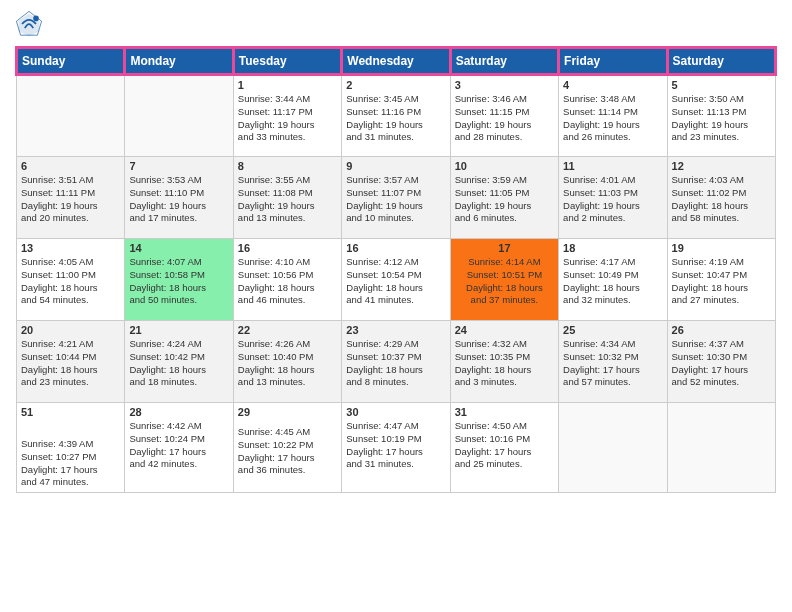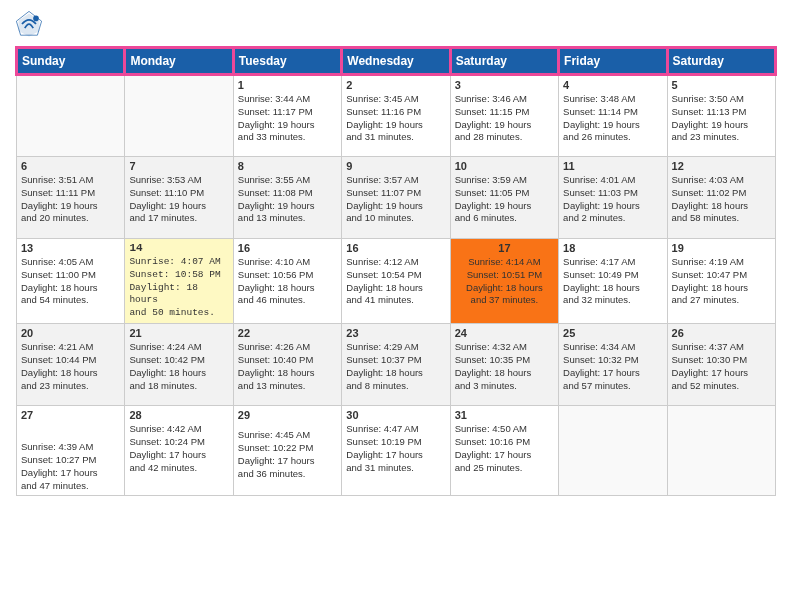--- a/index.html
+++ b/index.html
@@ -232,21 +232,21 @@
           </td>
         </tr>
         <tr>
           <td style="background: rgb(255, 255, 255);">
             <span class="day-number">13</span>
             <div class="day-info" style="white-space: pre-line;">Sunrise: 4:05 AM
 Sunset: 11:00 PM
 Daylight: 18 hours
 and 54 minutes.</div>
           </td>
-          <td style="background: #fef9c3; font-family: Liberation Mono, monospace;">
+          <td style="background: #86efac;">
             <span class="day-number">14</span>
             <div class="day-info" style="white-space: pre-line;">Sunrise: 4:07 AM
 Sunset: 10:58 PM
 Daylight: 18 hours
 and 50 minutes.</div>
           </td>
           <td style="background: rgb(255, 255, 255);">
             <span class="day-number">16</span>
             <div class="day-info" style="white-space: pre-line;">Sunrise: 4:10 AM
 Sunset: 10:56 PM
@@ -328,21 +328,21 @@
           <td style="background: rgb(242, 242, 242);">
             <span class="day-number">26</span>
             <div class="day-info" style="white-space: pre-line;">Sunrise: 4:37 AM
 Sunset: 10:30 PM
 Daylight: 17 hours
 and 52 minutes.</div>
           </td>
         </tr>
         <tr>
           <td style="background: rgb(255, 255, 255);">
-            <span class="day-number">27</span>
+            <span class="day-number">51</span>
             <div class="day-info" style="white-space: pre-line; margin-top: 20px;">Sunrise: 4:39 AM
 Sunset: 10:27 PM
 Daylight: 17 hours
 and 47 minutes.</div>
           </td>
           <td style="background: rgb(255, 255, 255);">
             <span class="day-number">28</span>
             <div class="day-info" style="white-space: pre-line;">Sunrise: 4:42 AM
 Sunset: 10:24 PM
 Daylight: 17 hours

